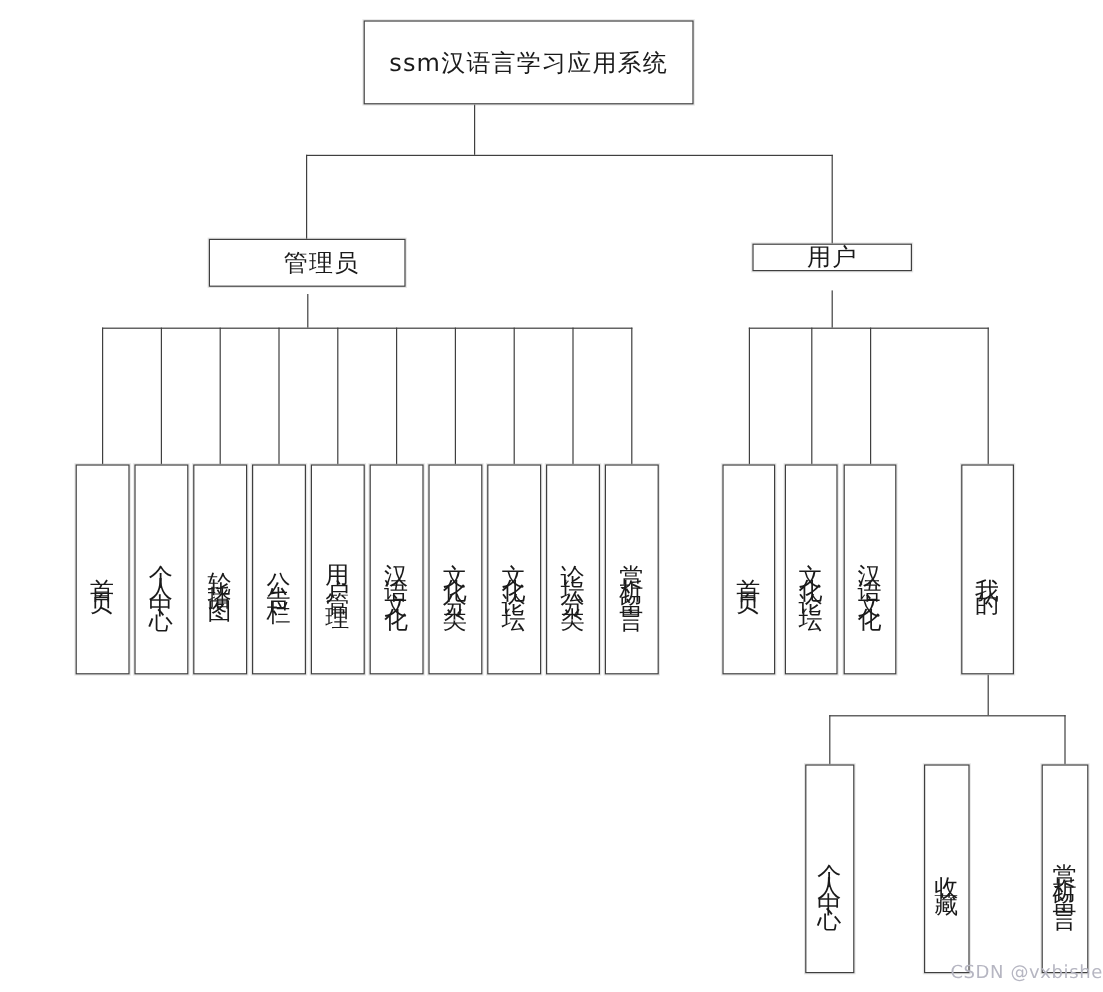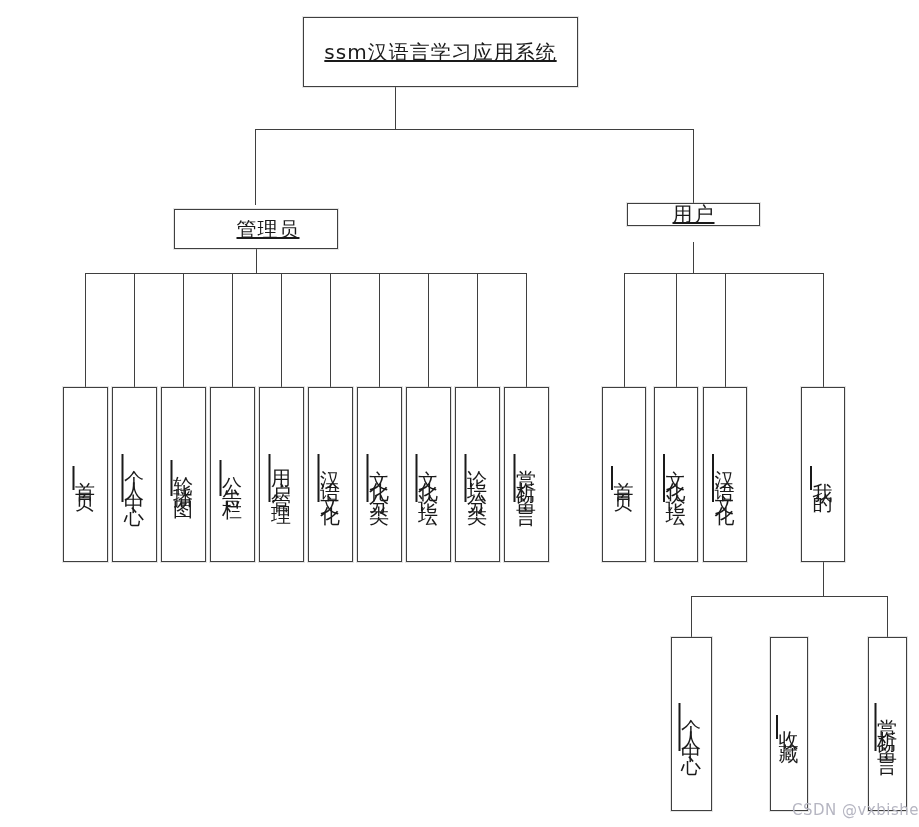--- a/index.html
+++ b/index.html
@@ -13,21 +13,20 @@
   .node{
     position:absolute;
     background:#ffffff;
     border:1px solid #3f3f3f;
     box-shadow:0 0 0 1px rgba(150,150,150,.25);
     display:flex;
     align-items:center;
     justify-content:center;
     color:#1a1a1a;
     box-sizing:border-box;
-    text-decoration:underline;
   }
   .node.h{font-size:20px;letter-spacing:1px;}
   .node .vtext{
     writing-mode:vertical-lr;
     text-orientation:upright;
     font-size:20px;
     letter-spacing:0.6em;
     line-height:1;
     text-indent:0.3em;
   }
@@ -73,21 +72,21 @@
   <div class="vline" style="left:725px;top:273px;height:114px;"></div>
   <div class="vline" style="left:823px;top:273px;height:114px;"></div>
 
   <div class="vline" style="left:823px;top:562px;height:34px;"></div>
   <div class="hline" style="left:691px;top:596px;width:197px;"></div>
   <div class="vline" style="left:691px;top:596px;height:41px;"></div>
   <div class="vline" style="left:887px;top:596px;height:41px;"></div>
 
   <div class="node h" style="left:303px;top:17px;width:275px;height:70px;">ssm汉语言学习应用系统</div>
 
-  <div class="node h" style="left:174px;top:209px;width:164px;height:40px;padding-left:24px;">管理员</div>
+  <div class="node h" style="left:174px;top:199px;width:164px;height:40px;padding-left:24px;">管理员</div>
   <div class="node h" style="left:627px;top:203px;width:133px;height:23px;">用户</div>
 
   <div class="node" style="left:63px;top:387px;width:45px;height:175px;">
       <span class="vtext">首页</span>
     </div>
   <div class="node" style="left:112px;top:387px;width:45px;height:175px;">
       <span class="vtext">个人中心</span>
     </div>
   <div class="node" style="left:161px;top:387px;width:45px;height:175px;">
       <span class="vtext">轮播图</span>

